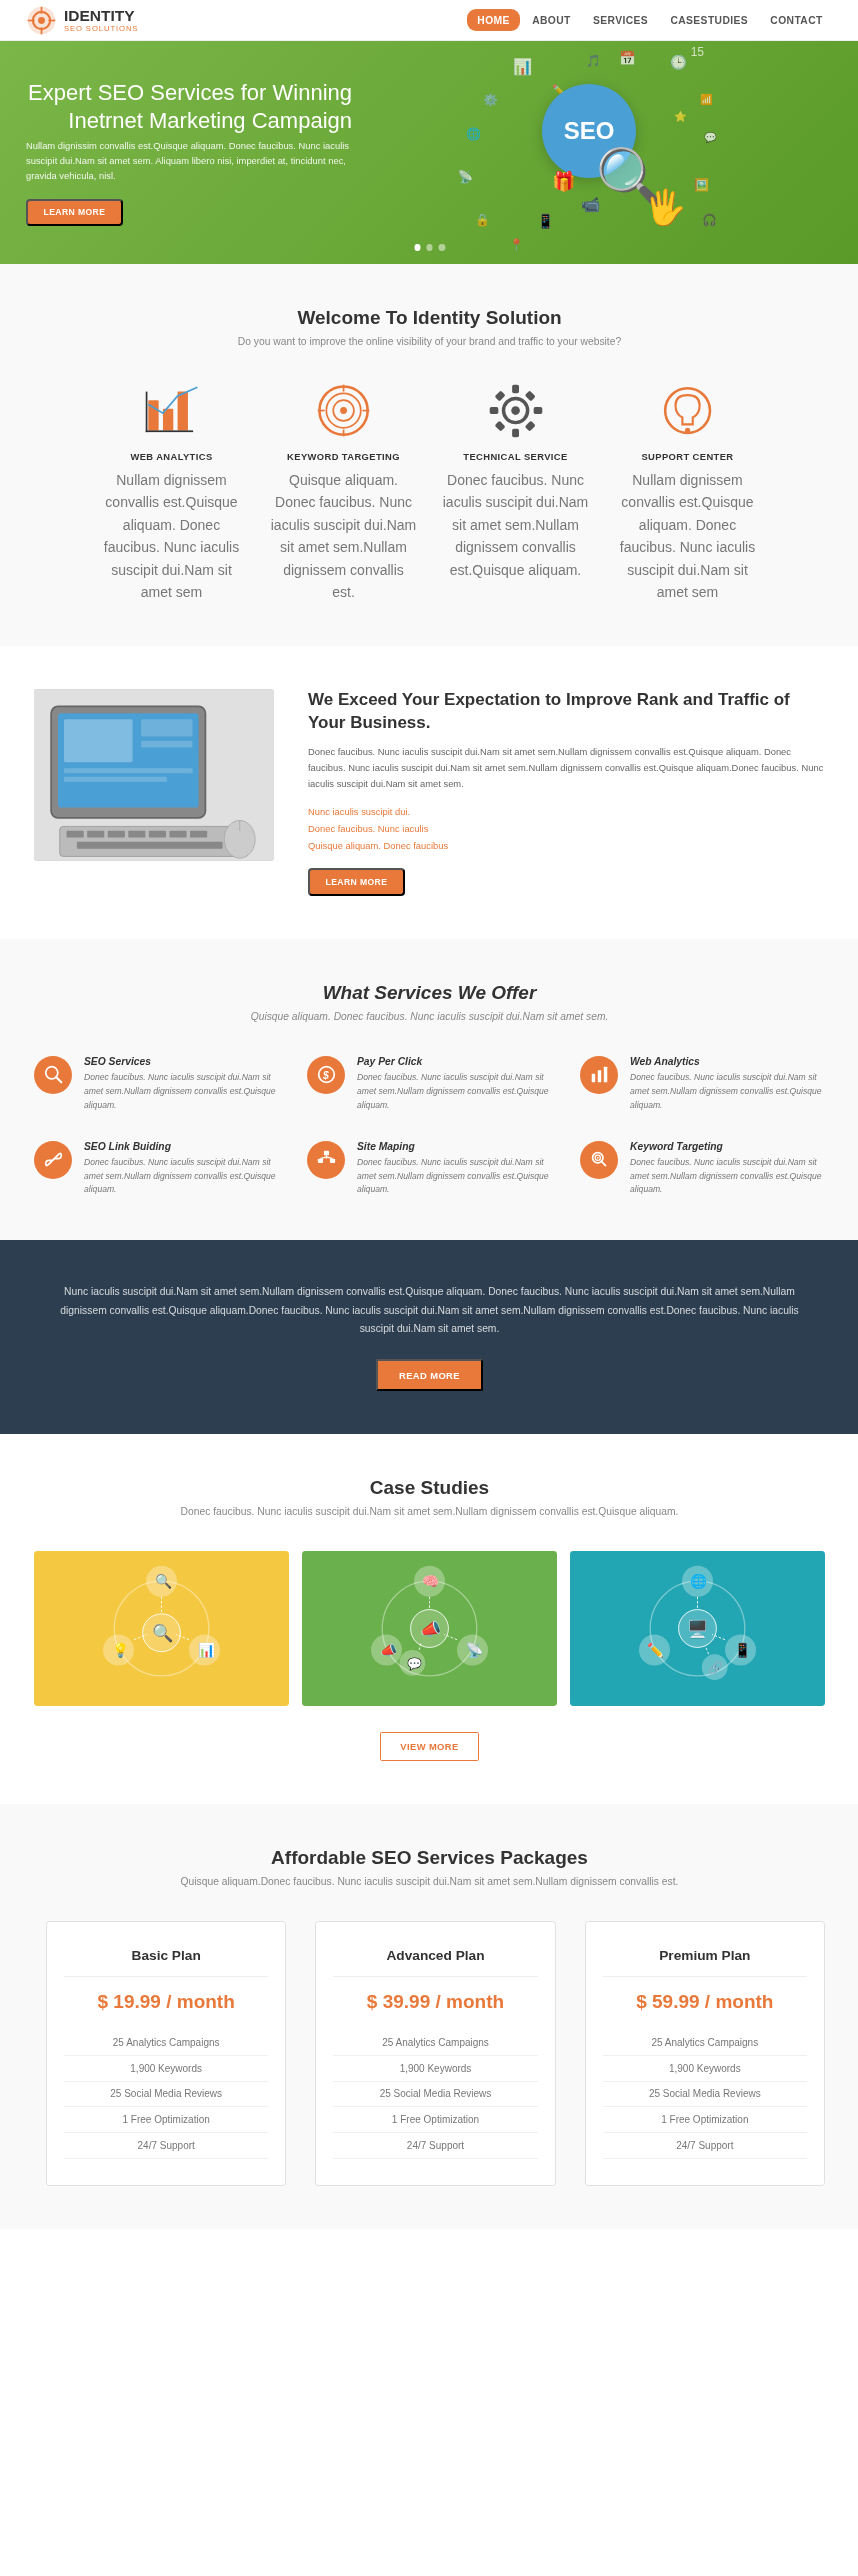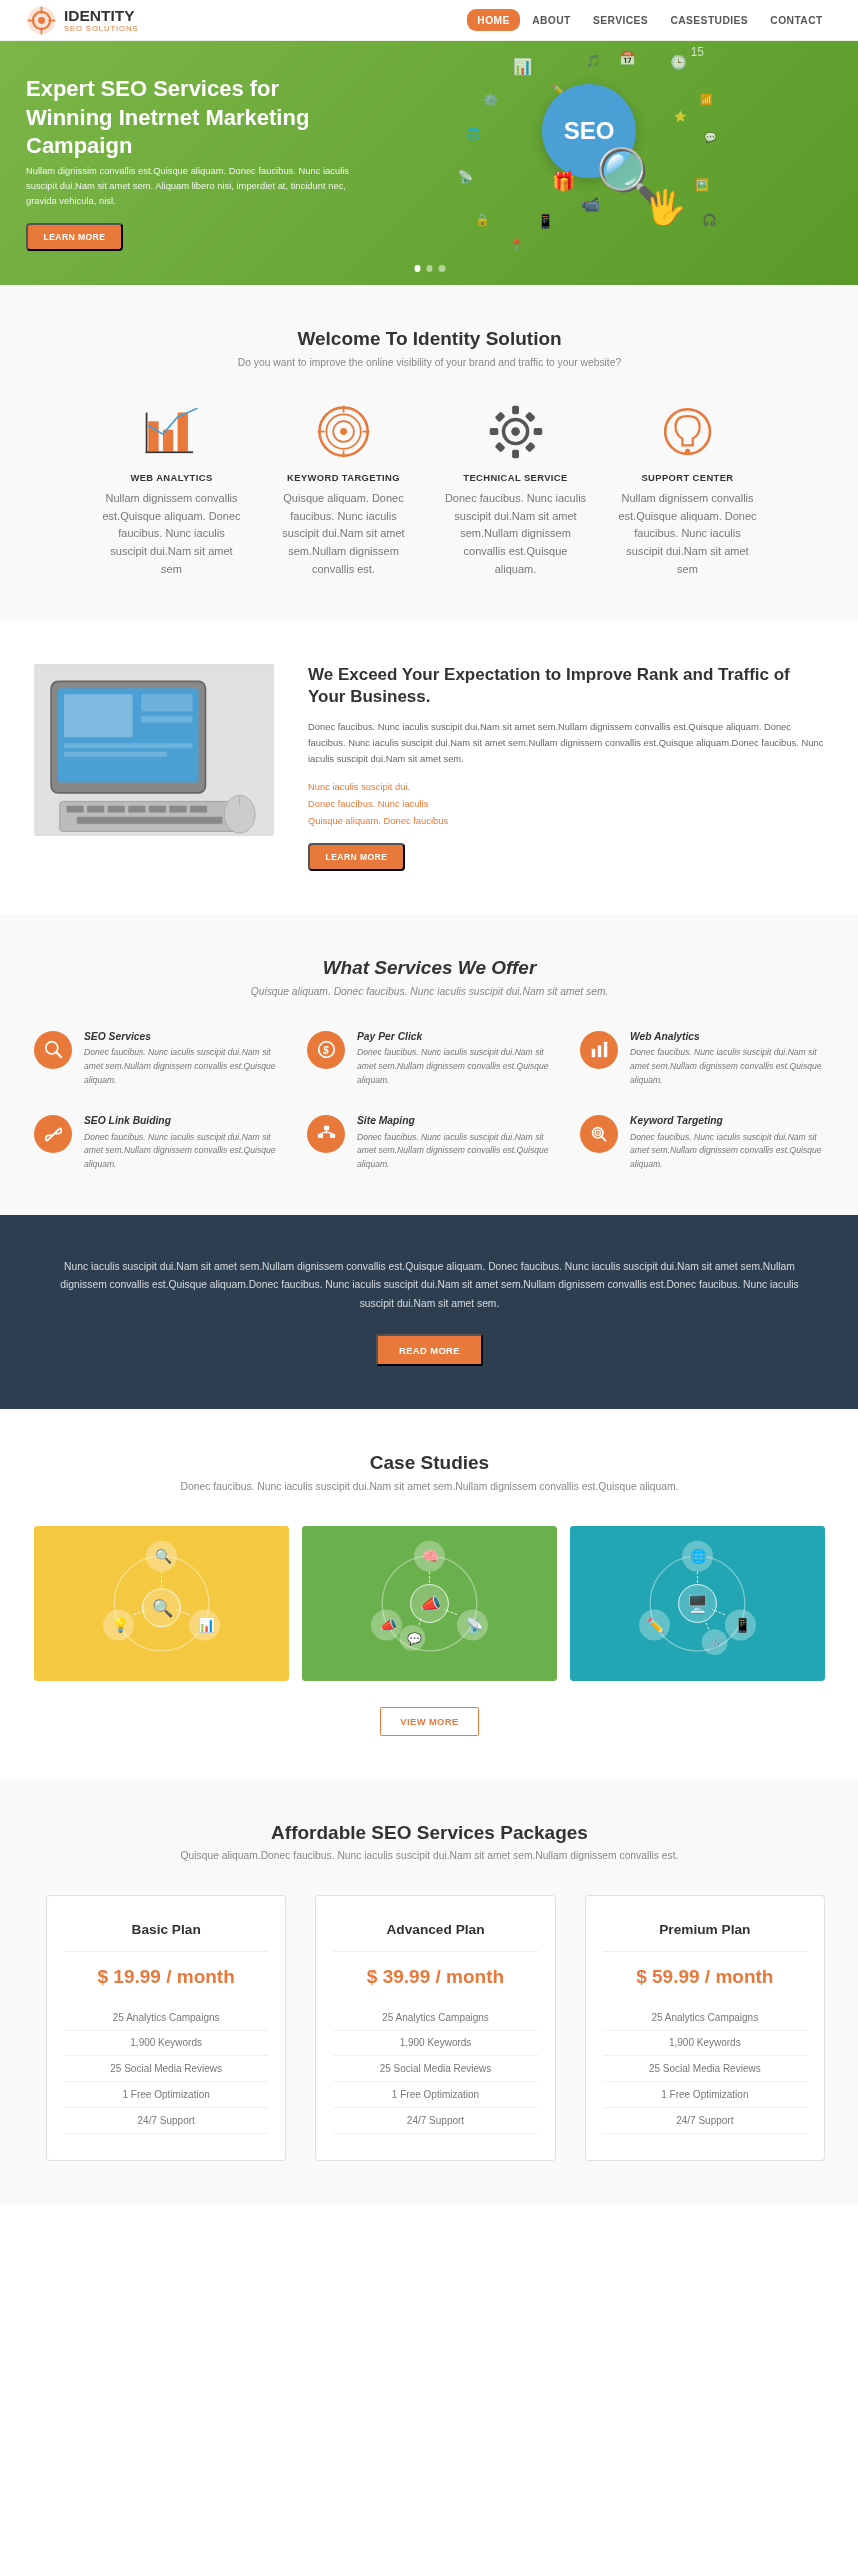--- a/index.html
+++ b/index.html
@@ -68,24 +68,25 @@
       position: relative;
       overflow: hidden;
       padding: 34px 26px;
     }
     .hero-content {
       max-width: 326px;
       z-index: 2;
     }
     .hero-title {
       font-size: 22px;
-      font-weight: bold;
+      font-weight: normal;
       color: #fff;
       line-height: 1.3;
       margin-bottom: 2px;
+      text-align: right;
     }
     .hero-desc {
       font-size: 9.4px;
       color: rgba(255,255,255,0.9);
       line-height: 1.6;
       margin-bottom: 15.5px;
     }
     .btn-learn {
       display: inline-block;
       background: #e8793a;
@@ -173,21 +174,21 @@
     }
     .feature-title {
       font-size: 9.4px;
       font-weight: bold;
       color: #333;
       text-transform: uppercase;
       letter-spacing: 0.4px;
       margin-bottom: 6.9px;
     }
     .feature-desc {
-      font-size: 11px;
+      font-size: 14px;
       color: #777;
       line-height: 1.6;
     }
 
     
     .section-about {
       padding: 43px 34px;
       display: flex;
       gap: 34px;
       align-items: flex-start;

